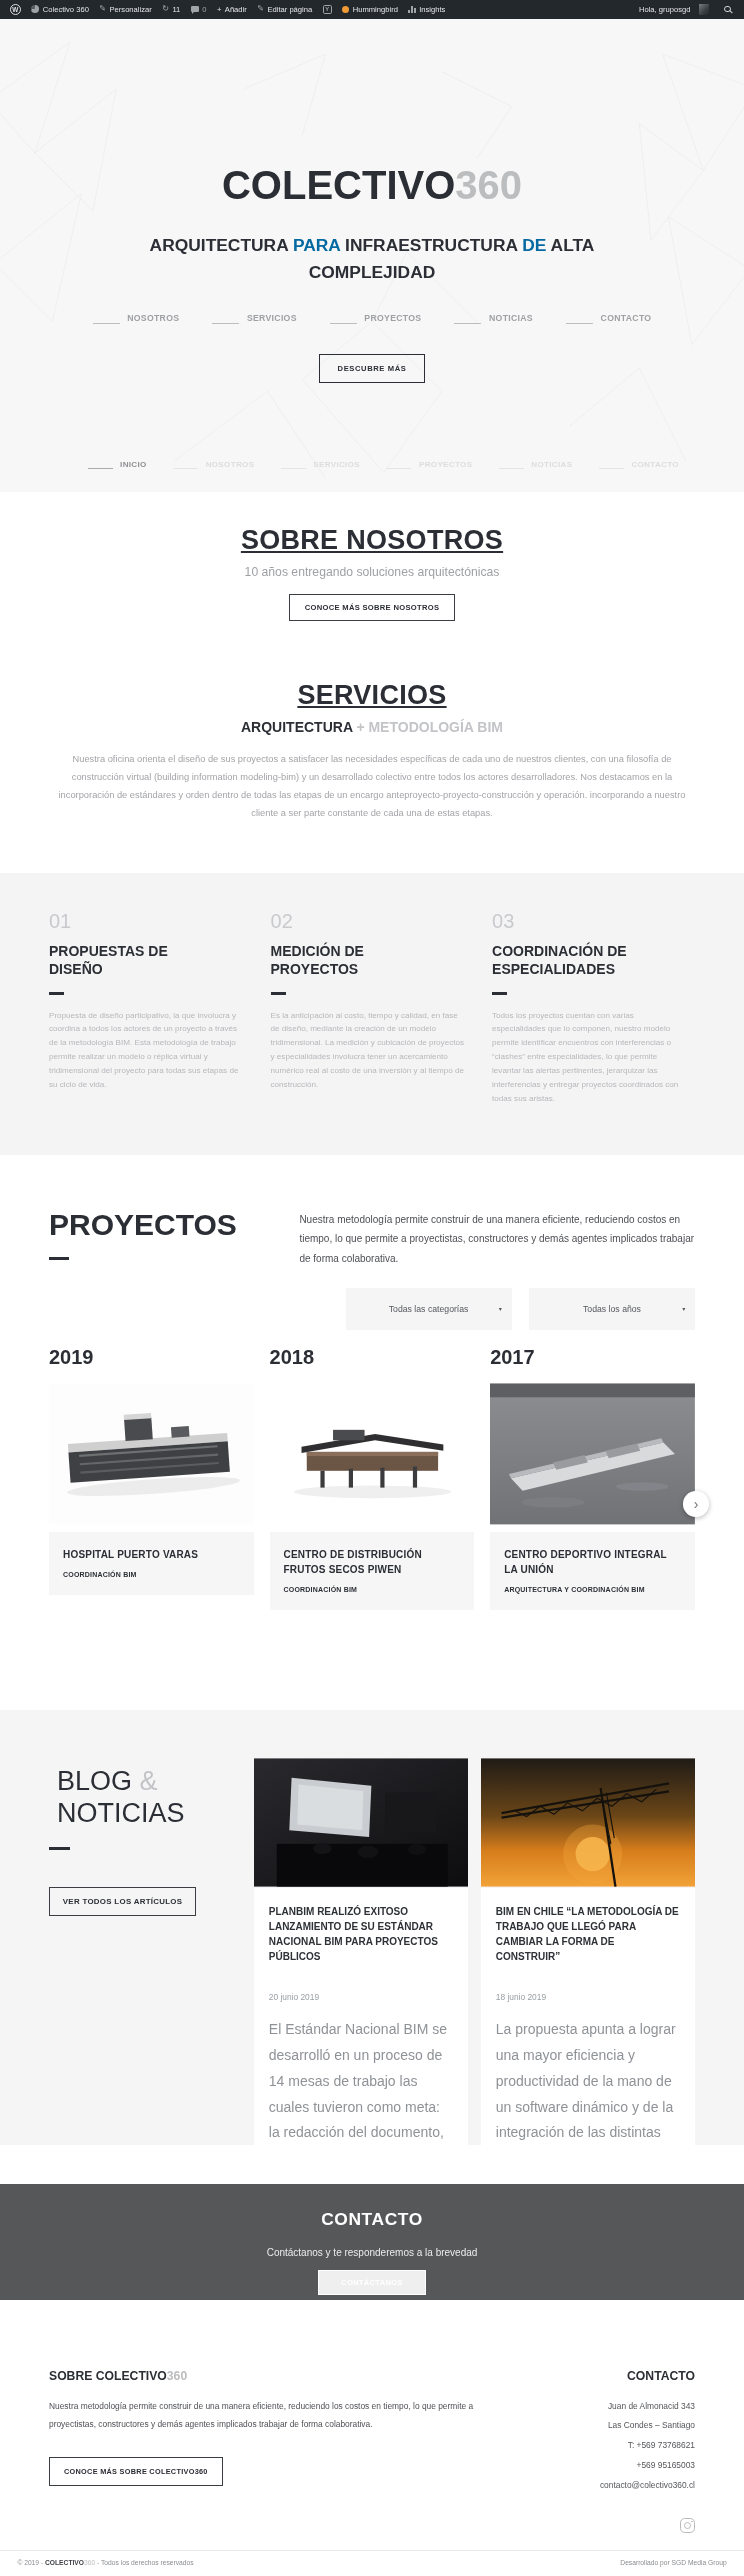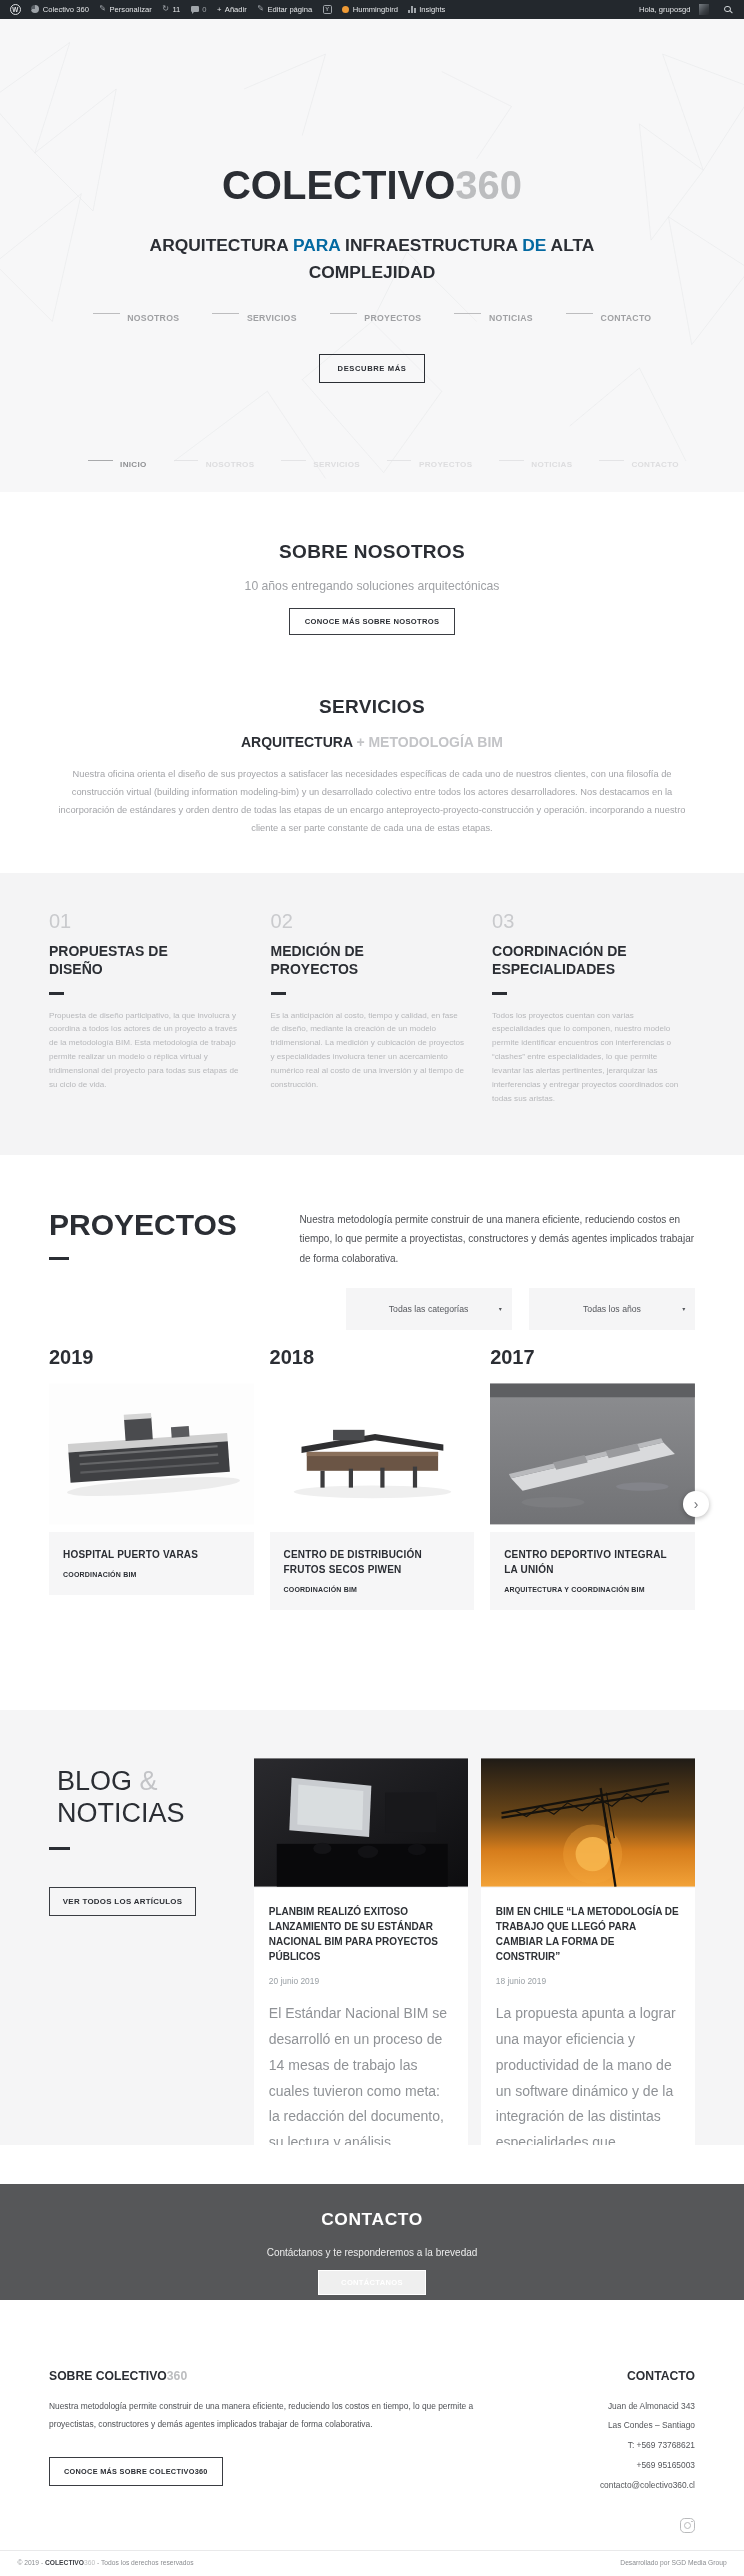--- a/index.html
+++ b/index.html
@@ -27,30 +27,30 @@
 
   
   .hero { position:relative; height:473px; background:#f7f7f8; overflow:hidden; text-align:center; }
   .hero .web { position:absolute; inset:0; }
   .hero-inner { position:relative; }
   .hero-title { padding-top:120px; font-size:40px; font-weight:bold; letter-spacing:0; line-height:1; }
   .accent-muted { color:#bcbdbf; }
   .hero-sub { margin:17.4px auto 0; max-width:541px; font-size:17.4px; font-weight:bold; line-height:1.55; color:#2b2e34; }
   .lt { color:#0369a1; }
   .hero-nav { margin-top:27px; display:flex; justify-content:center; gap:33px; font-size:8.7px; font-weight:bold; color:#9fa0a3; letter-spacing:0.3px; }
-  .nav-item { display:flex; align-items:flex-start; cursor:pointer; }
+  .nav-item { display:flex; align-items:flex-end; cursor:pointer; }
   .nav-dash { width:27px; height:0.6px; background:#bdbdbf; margin-right:7.6px; }
   .hero-cta { margin-top:31px; display:inline-block; border:0.6px solid #2b2e34; padding:8.7px 17.4px; font-size:7.6px; font-weight:bold; letter-spacing:0.6px; color:#2b2e34; background:transparent; cursor:pointer; }
   .hero-subnav { position:absolute; left:0; right:0; bottom:23px; display:flex; justify-content:center; gap:27px; font-size:8.1px; font-weight:bold; color:#dddddf; letter-spacing:0.3px;margin-left:23px; }
   .hero-subnav .nav-dash { background:#e4e4e6; width:24.4px; }
   .hero-subnav .active { color:#8f9093; }
   .hero-subnav .active .nav-dash { background:#a9aaac; }
 
   
-  .h-xl { font-size:19px; font-weight:bold; letter-spacing:0.3px; margin:16px; color:#2b2e34; }
+  .h-xl { font-size:27px; font-weight:bold; letter-spacing:0.3px; margin:0; color:#2b2e34;text-decoration:underline; }
   .btn-outline { display:inline-block; border:0.6px solid #3a3d42; padding:8.1px 15px; font-size:7.6px; font-weight:bold; letter-spacing:0.3px; color:#2b2e34; background:transparent; cursor:pointer; }
   .muted { color:#c3c4c7; }
 
   
   .about { height:151px; padding-top:33px; text-align:center; overflow:hidden; }
   .about-sub { margin-top:9.3px; font-size:12.2px; color:#9fa1a5; }
   .about .btn-outline { margin-top:15px; }
 
   
   .services-head { height:230px; padding-top:37px; text-align:center; overflow:hidden; }
@@ -82,21 +82,21 @@
 
   
   .blog { height:435px; background:#f5f5f6; padding:47px 49px 0; display:grid; grid-template-columns:192px 1fr 1fr; gap:12.8px; overflow:hidden; }
   .blog-title { font-size:27px; font-weight:normal; line-height:1.2; margin:8px; }
   .blog-dash { width:21px; height:2.9px; background:#2b2e34; margin-top:17.4px; }
   .blog-btn { margin-top:37px; padding:9.3px 12.8px; font-size:7.9px; }
   .art-img { height:131px; position:relative; overflow:hidden; cursor:pointer; }
   .art-img svg { display:block; width:100%; height:100%; }
   .art-body { background:#fff; padding:16.3px 15px 24.4px; }
   .art-title { font-size:10px; font-weight:bold; line-height:1.5; color:#2e3136; cursor:pointer; }
-  .art-date { margin-top:12px; font-size:8.4px; color:#9aa0a5; }
+  .art-date { margin-top:28px; font-size:8.4px; color:#9aa0a5; }
   .art-text { margin-top:15px; font-size:14px; line-height:1.85; color:#8f9296; }
 
   
   .contact-band { height:116px; margin-top:39px; background:#565759; text-align:center; padding-top:25.6px; color:#fff; overflow:hidden; }
   .cb-title { font-size:17.4px; font-weight:bold; letter-spacing:0.6px; margin:0; }
   .cb-sub { margin-top:17px; font-size:10px; color:#ececec; }
   .cb-btn { margin-top:11.6px; display:inline-block; border:1.2px solid #fff; padding:7px 22px; font-size:7.6px; font-weight:bold; letter-spacing:0.3px; color:#fff; cursor:pointer; }
 
   
   .footer { height:250px; padding:69px 49px 0; display:flex; justify-content:space-between; overflow:hidden; }

